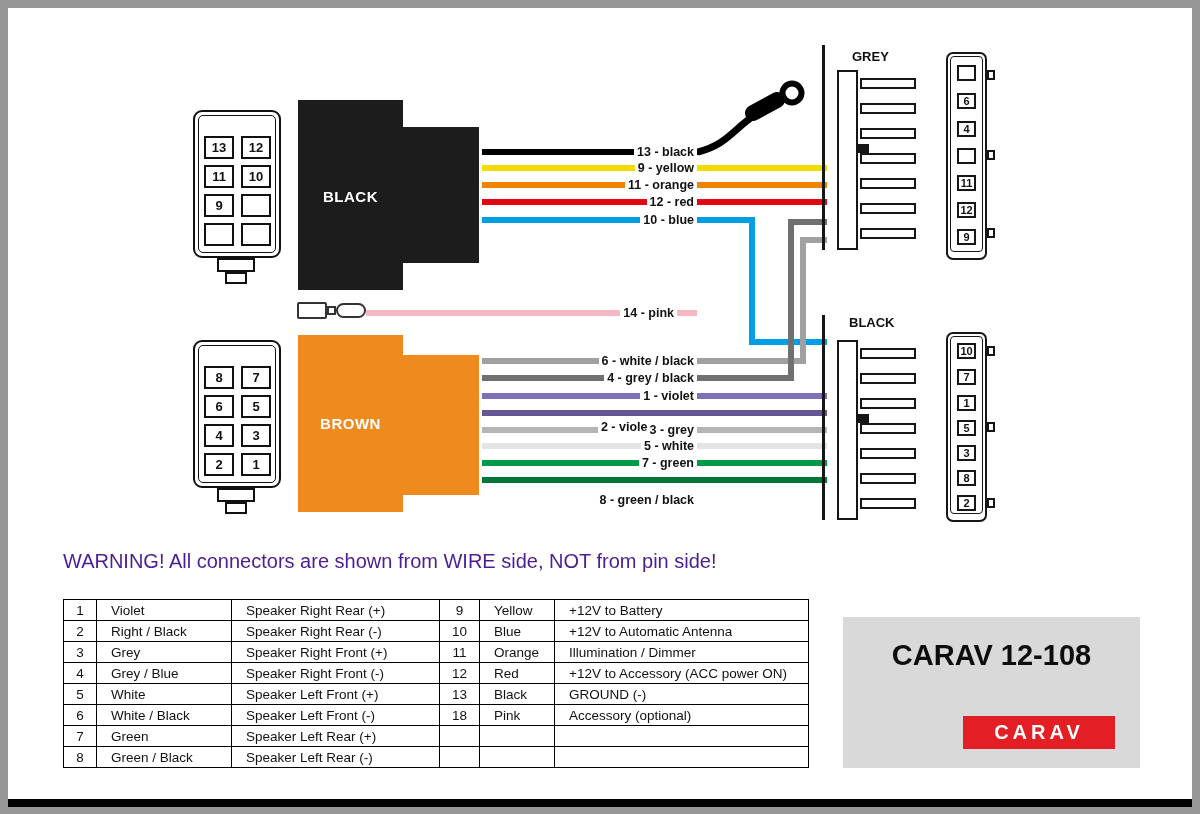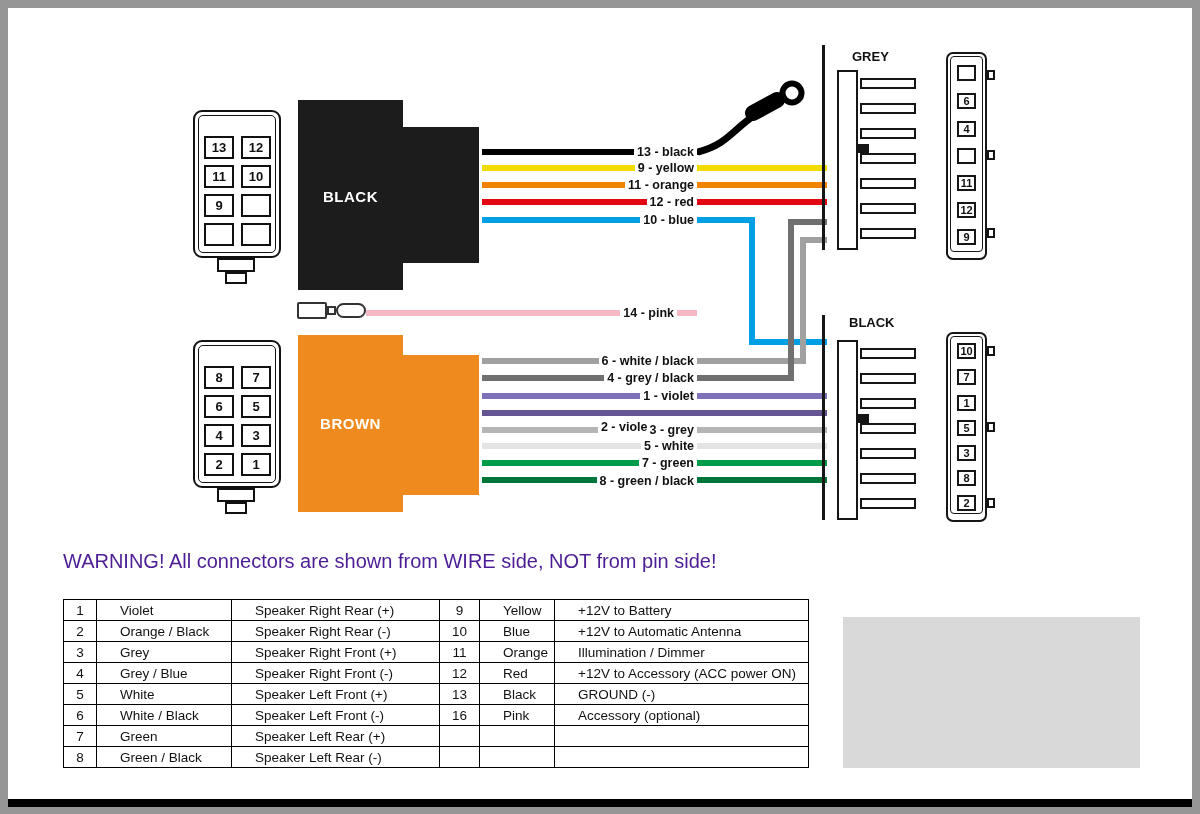--- a/index.html
+++ b/index.html
@@ -49,21 +49,21 @@
   .front-inner { left: 4px; top: 4px; width: 33px; border: 1px solid #161616; border-radius: 4px; }
   .front-pin { left: 11px; width: 19px; height: 16px; border: 2px solid #161616; display: flex; align-items: center; justify-content: center; font-weight: bold; font-size: 11px; background: #fff; }
   .front-tab { left: 41px; width: 8px; height: 10px; border: 2px solid #161616; background: #fff; }
 
   
   .inline-part { position: absolute; border: 2px solid #333; background: #fff; }
 
   .warning { position: absolute; left: 63px; top: 550px; font-size: 20px; }
 
   .pin-table { position: absolute; left: 63px; top: 599px; width: 745px; border-collapse: collapse; table-layout: fixed; font-size: 13.5px; }
-  .pin-table td { border: 1px solid #000; height: 21px; padding: 0 23px; overflow: hidden; white-space: nowrap; }
+  .pin-table td { border: 1px solid #000; height: 21px; padding: 0 14px; overflow: hidden; white-space: nowrap; }
   .pin-table td.num { text-align: center; padding: 0; }
 
   .brand-panel { position: absolute; left: 843px; top: 617px; width: 297px; height: 151px; }
   .brand-title { margin-top: 22px; text-align: center; font-size: 29px; font-weight: bold; color: #0d0d0d; }
   .brand-logo { position: absolute; right: 25px; bottom: 19px; width: 152px; height: 33px; color: #fff; font-weight: bold; font-size: 20px; letter-spacing: 4px; display: flex; align-items: center; justify-content: center; }
 </style>
 </head>
 <body>
 
 <div class="page-bg"></div>
@@ -147,21 +147,21 @@
 <div class="wlabel" style="top:194px">12 - red</div>
 <div class="wlabel" style="top:212px">10 - blue</div>
 <div class="wlabel" style="top:305px;right:523px">14 - pink</div>
 <div class="wlabel" style="top:353px">6 - white / black</div>
 <div class="wlabel" style="top:370px">4 - grey / black</div>
 <div class="wlabel" style="top:388px">1 - violet</div>
 <div class="wlabel" style="top:419px">2 - violet / black</div>
 <div class="wlabel" style="top:422px">3 - grey</div>
 <div class="wlabel" style="top:438px">5 - white</div>
 <div class="wlabel" style="top:455px">7 - green</div>
-<div class="wlabel" style="top:473px">8 - green / black</div>
+<div class="wlabel" style="top:492px">8 - green / black</div>
 
 <div class="iso-label" style="left:852px;top:49px">GREY</div>
 <div class="comb" style="left:822px;top:45px">
   <div class="comb-plate"></div>
   <div class="comb-spine"></div>
   <div class="comb-tooth" style="top:33px"></div>
   <div class="comb-tooth" style="top:58px"></div>
   <div class="comb-tooth" style="top:83px"></div>
   <div class="comb-tooth" style="top:108px"></div>
   <div class="comb-tooth" style="top:133px"></div>
@@ -227,21 +227,21 @@
     <tr>
       <td class="num">1</td>
       <td>Violet</td>
       <td>Speaker Right Rear (+)</td>
       <td class="num">9</td>
       <td>Yellow</td>
       <td>+12V to Battery</td>
     </tr>
     <tr>
       <td class="num">2</td>
-      <td>Orange / Black</td>
+      <td>Right / Black</td>
       <td>Speaker Right Rear (-)</td>
       <td class="num">10</td>
       <td>Blue</td>
       <td>+12V to Automatic Antenna</td>
     </tr>
     <tr>
       <td class="num">3</td>
       <td>Grey</td>
       <td>Speaker Right Front (+)</td>
       <td class="num">11</td>
@@ -261,21 +261,21 @@
       <td>White</td>
       <td>Speaker Left Front (+)</td>
       <td class="num">13</td>
       <td>Black</td>
       <td>GROUND (-)</td>
     </tr>
     <tr>
       <td class="num">6</td>
       <td>White / Black</td>
       <td>Speaker Left Front (-)</td>
-      <td class="num">16</td>
+      <td class="num">18</td>
       <td>Pink</td>
       <td>Accessory (optional)</td>
     </tr>
     <tr>
       <td class="num">7</td>
       <td>Green</td>
       <td>Speaker Left Rear (+)</td>
       <td class="num"></td>
       <td></td>
       <td></td>
@@ -285,13 +285,15 @@
       <td>Green / Black</td>
       <td>Speaker Left Rear (-)</td>
       <td class="num"></td>
       <td></td>
       <td></td>
     </tr>
   </tbody>
 </table>
 
 <div class="brand-panel" style="background: rgb(217, 217, 217);">
+  <div class="brand-title">CARAV 12-108</div>
+  <div class="brand-logo" style="background: rgb(227, 30, 36);">CARAV</div>
 </div>
 
 </body></html>

